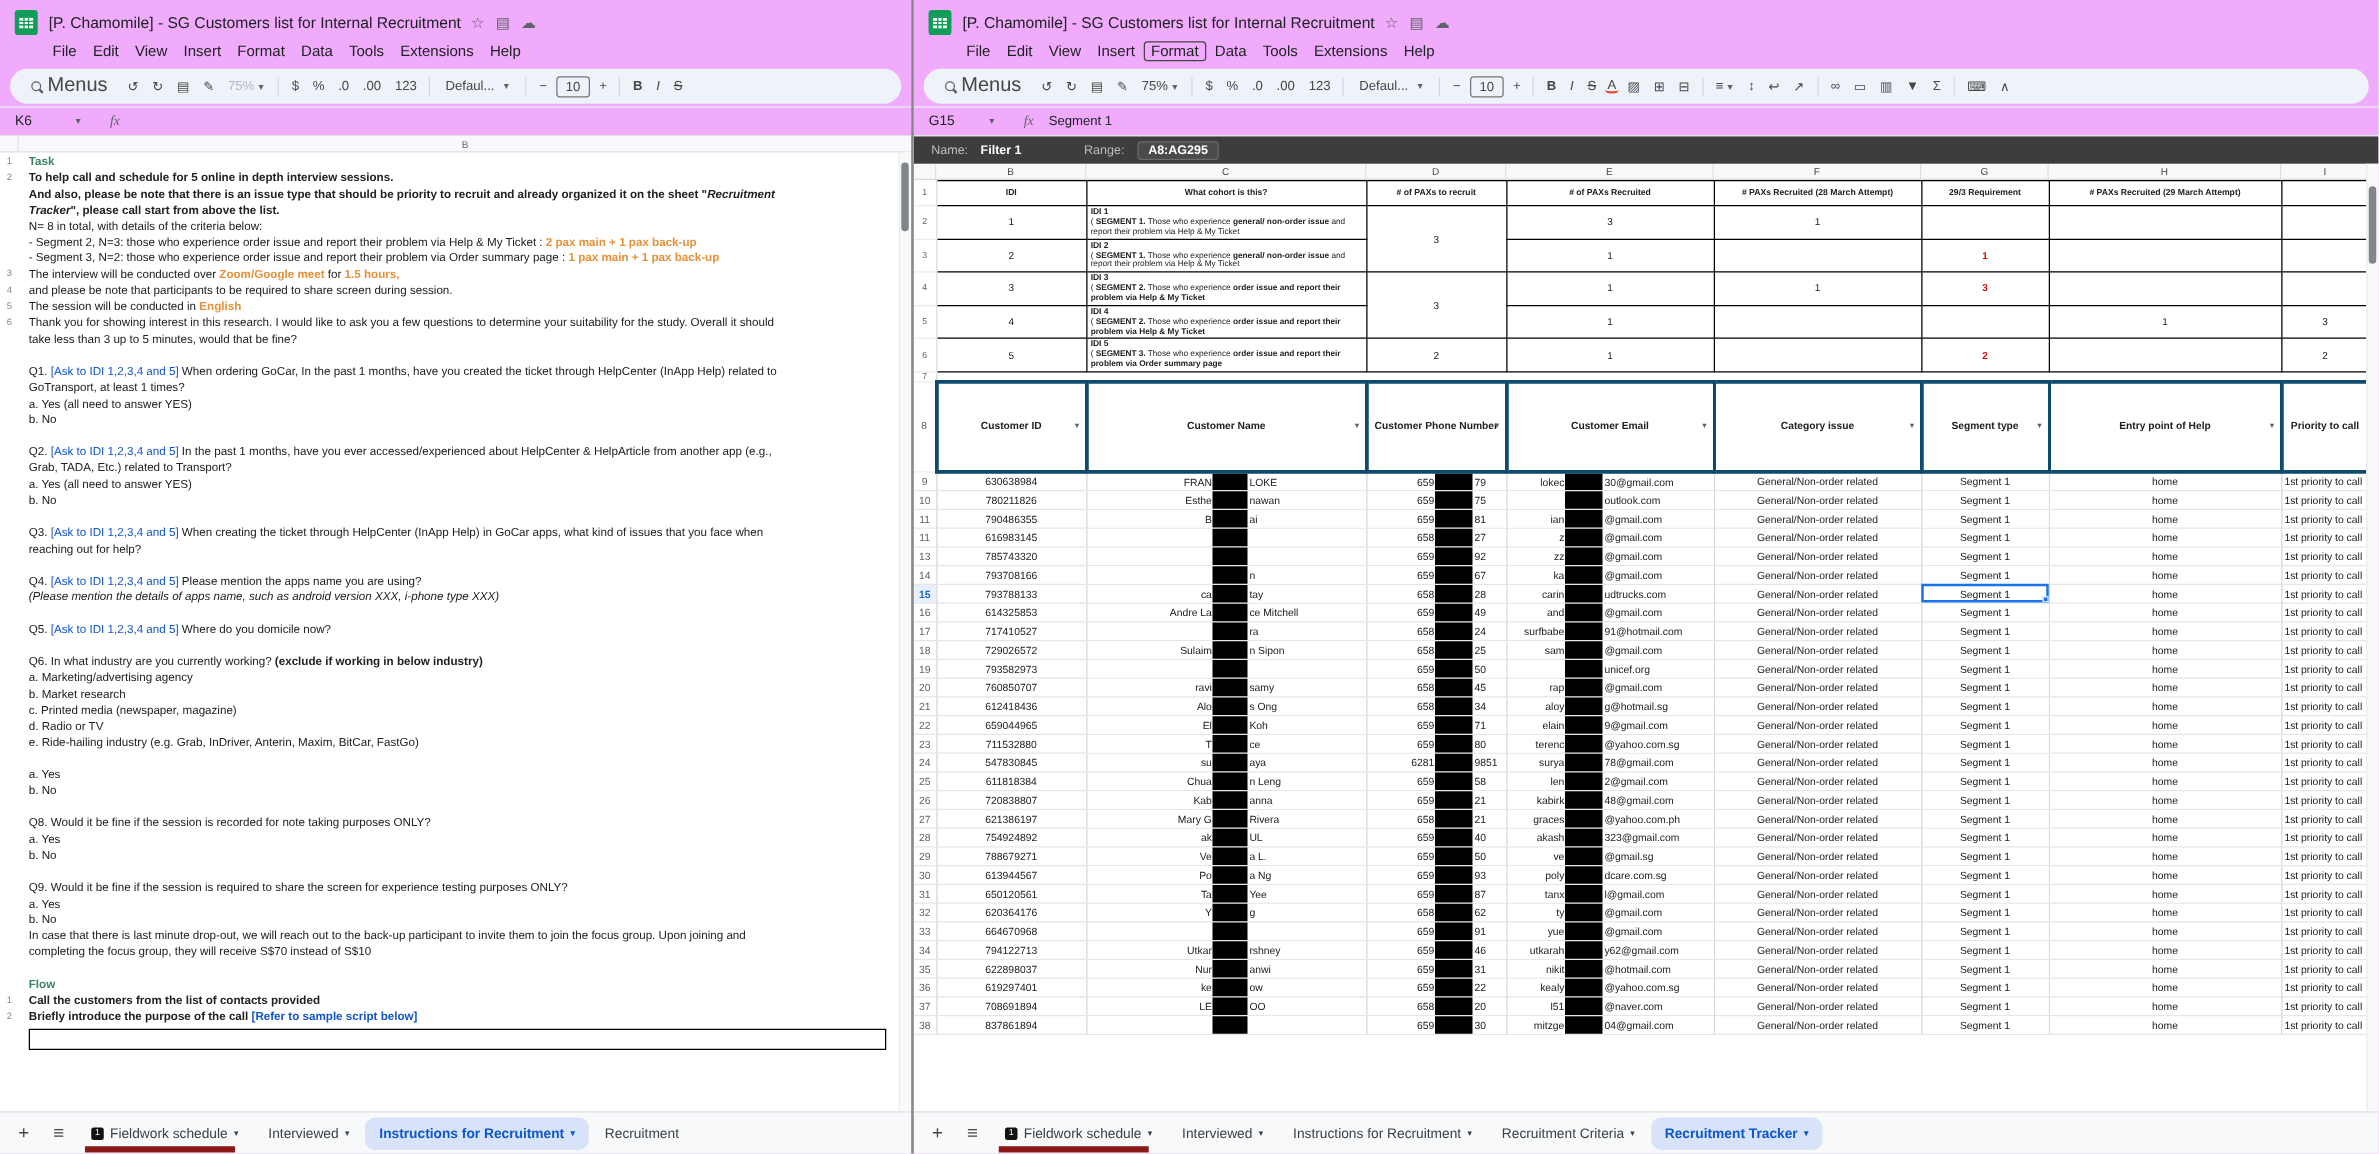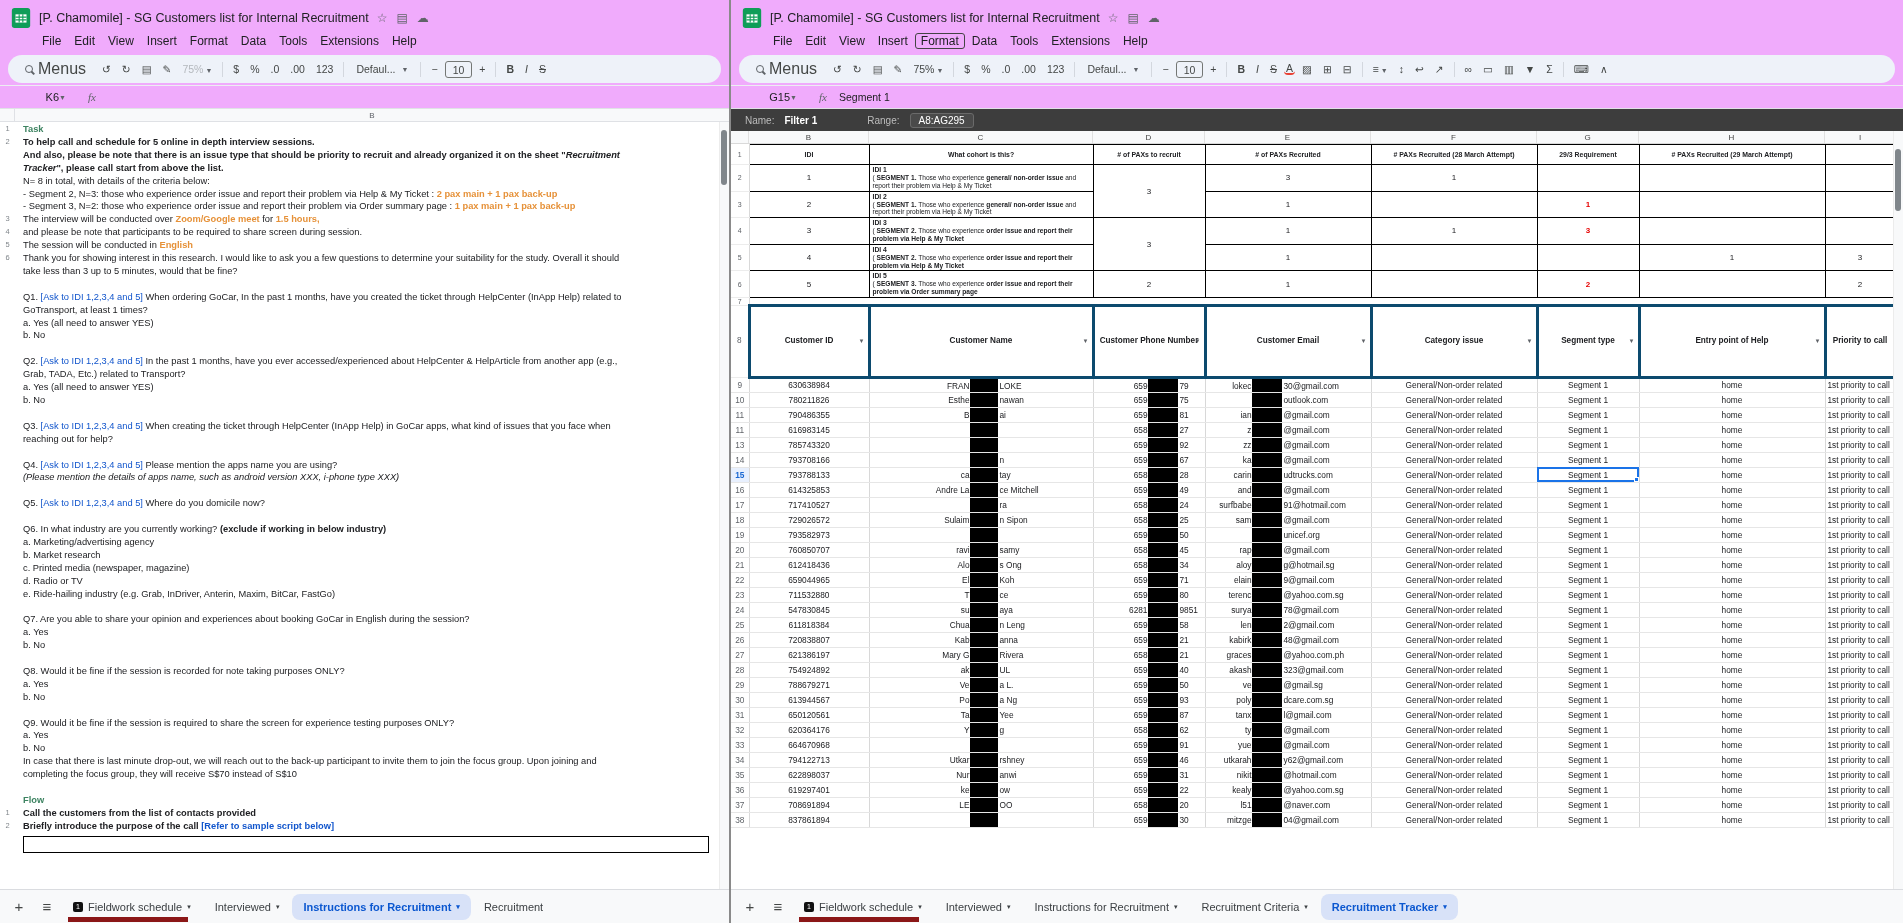--- a/index.html
+++ b/index.html
@@ -25,21 +25,21 @@
   .menus-btn{display:flex;align-items:center;gap:5px;padding:2px 9px;font-size:16px;color:#444746}
   .mag{width:8px;height:8px;border:1.5px solid #5f6368;border-radius:50%;position:relative;display:inline-block}
   .mag::after{content:'';position:absolute;width:4px;height:1.5px;background:#5f6368;transform:rotate(45deg);right:-3px;bottom:-1px}
   .tb-arrow{font-size:7px;color:#5f6368;margin-left:2px}
   .tb-btn.disabled{color:#b4b8bd}
   .font-box{display:flex;align-items:center;gap:4px;padding:1px 6px}
   .size-box{border:1px solid #747775;border-radius:3px;padding:0 7px;font-size:10.5px;height:17px;line-height:16px;background:#fff0}
   .bold-b{font-weight:bold}.ital-i{font-style:italic}.strike-s{text-decoration:line-through}
   .acolor{border-bottom:2.5px solid #e94235;line-height:10px;padding:0 2px}
   .formula-bar{height:24px;display:flex;align-items:center;border-bottom:1px solid #e0e2e6;border-top:1px solid #eceef1;font-size:11px}
-  .name-box{width:72px;display:flex;align-items:center;justify-content:flex-end;padding:0 6px 0 12px;color:#202124}
+  .name-box{width:72px;display:flex;align-items:center;justify-content:space-between;padding:0 6px 0 12px;color:#202124}
   .name-arrow{font-size:7px;color:#5f6368}
   .fx-label{color:#5f6368;font-style:italic;font-family:"Liberation Serif",serif;margin:0 12px 0 16px;font-size:11px}
   .formula-value{font-size:10.5px;color:#202124}
 
   
   .content{flex:1;position:relative;overflow:hidden;background:#fff}
   .vscroll{position:absolute;top:0;right:0;bottom:0;width:10px;background:#f8f9fa;border-left:1px solid #ececec}
   .vthumb{position:absolute;right:2px;width:6px;border-radius:3px;background:#80868b}
 
   
@@ -56,21 +56,21 @@
   .seg-o{color:#e69138;font-weight:bold}
   .seg-t{color:#3d8361;font-weight:bold}
   .seg-bl{color:#1155cc}
   .seg-blb{color:#1155cc;font-weight:bold}
   .doc-endbox{border:1px solid #000;height:17px;margin:3px 10px 0 23px}
 
   
   .filter-bar{height:22px;background:#3d3d3d;display:flex;align-items:center;gap:10px;padding:0 14px;font-size:10px}
   .fb-label{color:#bdbdbd}
   .fb-value{color:#fff;font-weight:bold;margin-right:40px}
-  .fb-chip{color:#fff;font-weight:normal;background:#4a4a4a;border:1px solid #6a6a6a;border-radius:3px;padding:1px 8px}
+  .fb-chip{color:#fff;font-weight:bold;background:#4a4a4a;border:1px solid #6a6a6a;border-radius:3px;padding:1px 8px}
   .grid-area{position:absolute;top:22px;left:0;right:10px;bottom:0;overflow:hidden}
   .col-letters{display:flex;height:13px;background:#f8f9fa;border-bottom:1px solid #d9d9d9;font-size:8px;color:#444}
   .cl{border-right:1px solid #e0e0e0;text-align:center;line-height:13px;flex:0 0 auto}
   table.sheet{border-collapse:collapse;table-layout:fixed;width:1164px;font-size:8.5px}
   td{overflow:hidden}
   td.gut{background:#f8f9fa;border-right:1px solid #d9d9d9;border-bottom:1px solid #ececec;
     color:#5f6368;font-size:7px;text-align:center;vertical-align:middle}
   td.gut.selg{background:#e8f0fe;color:#1967d2;font-weight:bold}
   .idi-head td{border:1px solid #000;font-weight:bold;text-align:center;font-size:6.9px;height:20px;white-space:nowrap;background:#fff}
   .idi-head td.gut{border:0;border-right:1px solid #d9d9d9;border-bottom:1px solid #ececec;font-weight:normal}
@@ -334,24 +334,20 @@
           <span class="doc-num"></span>
           <span class="doc-text"><span>d. Radio or TV</span></span>
         </div>
         <div class="doc-line">
           <span class="doc-num"></span>
           <span class="doc-text"><span>e. Ride-hailing industry (e.g. Grab, InDriver, Anterin, Maxim, BitCar, FastGo)</span></span>
         </div>
         <div class="doc-line">
           <span class="doc-num"></span>
           <span class="doc-text"></span>
-        </div>
-        <div class="doc-line">
-          <span class="doc-num"></span>
-          <span class="doc-text"><span>Q7. Are you able to share your opinion and experiences about booking GoCar in English during the session?</span></span>
         </div>
         <div class="doc-line">
           <span class="doc-num"></span>
           <span class="doc-text"><span>a. Yes</span></span>
         </div>
         <div class="doc-line">
           <span class="doc-num"></span>
           <span class="doc-text"><span>b. No</span></span>
         </div>
         <div class="doc-line">

